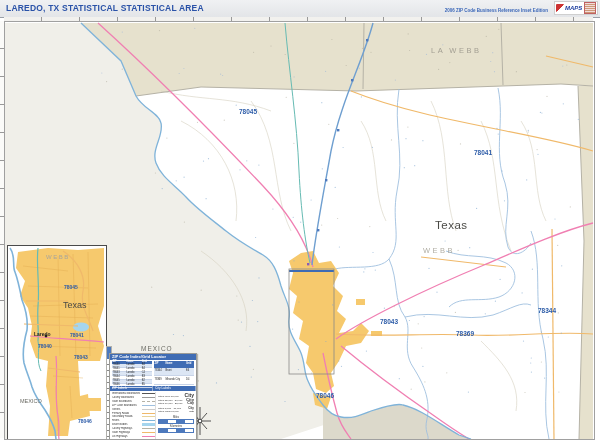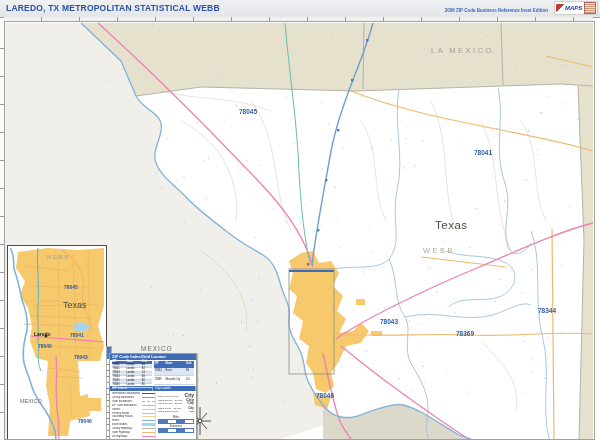--- a/index.html
+++ b/index.html
@@ -75,21 +75,21 @@
   .lg-scale{margin-top:1.5px;}
   .lg-scale .slab{font-size:2.6px;color:#333;text-align:center;}
   .sbar{width:34px;height:2.4px;margin:0 auto;border:0.5px solid #4d79bd;background:repeating-linear-gradient(90deg,#4d79bd 0 8.5px,#fff 8.5px 17px);}
 
   .compass{position:absolute;left:181px;top:384px;z-index:4;}
 </style>
 </head>
 <body>
 
 <div class="header">
-  <span class="map-title">LAREDO, TX METROPOLITAN STATISTICAL WEBB</span>
+  <span class="map-title">LAREDO, TX STATISTICAL STATISTICAL AREA</span>
   <span class="edition">2006 ZIP Code Business Reference Inset Edition</span>
   <div class="logo">
     <span class="logo-mark"></span>
     <span class="logo-brand">MAPS</span>
     <span class="logo-box"></span>
   </div>
 </div>
 
 <div class="ruler-top"></div>
 <div class="ruler-left"></div>
@@ -333,21 +333,21 @@
         <circle cx="193.8" cy="27.3" r="0.6" fill="#9fb8d8" opacity="0.6"></circle>
         <circle cx="489.7" cy="60.5" r="0.6" fill="#9fb8d8" opacity="0.6"></circle>
         <circle cx="515.4" cy="70.7" r="0.6" fill="#b0ac9c" opacity="0.6"></circle>
         <circle cx="370.0" cy="51.3" r="0.6" fill="#b0ac9c" opacity="0.6"></circle>
         <circle cx="358.3" cy="67.3" r="0.6" fill="#9fb8d8" opacity="0.6"></circle>
         <circle cx="284.2" cy="53.5" r="0.6" fill="#b0ac9c" opacity="0.6"></circle>
         <circle cx="437.6" cy="68.4" r="0.6" fill="#b0ac9c" opacity="0.6"></circle>
       </g>
   </svg>
 
-  <span class="maplabel cl" style="left:426px;top:24px;">LA MEXICO</span>
+  <span class="maplabel cl" style="left:426px;top:24px;">LA WEBB</span>
   <span class="maplabel zl" style="left:234px;top:86px;">78045</span>
   <span class="maplabel zl" style="left:469px;top:127px;">78041</span>
   <span class="maplabel state-main" style="left:430px;top:197px;">Texas</span>
   <span class="maplabel cl" style="left:418px;top:224px;opacity:.85;">WEBB</span>
   <span class="maplabel zl" style="left:375px;top:296px;">78043</span>
   <span class="maplabel zl" style="left:451px;top:308px;">78369</span>
   <span class="maplabel zl" style="left:533px;top:285px;">78344</span>
   <span class="maplabel zl" style="left:311px;top:370px;">78046</span>
   <span class="maplabel country" style="left:136px;top:323px;">MEXICO</span>
 

